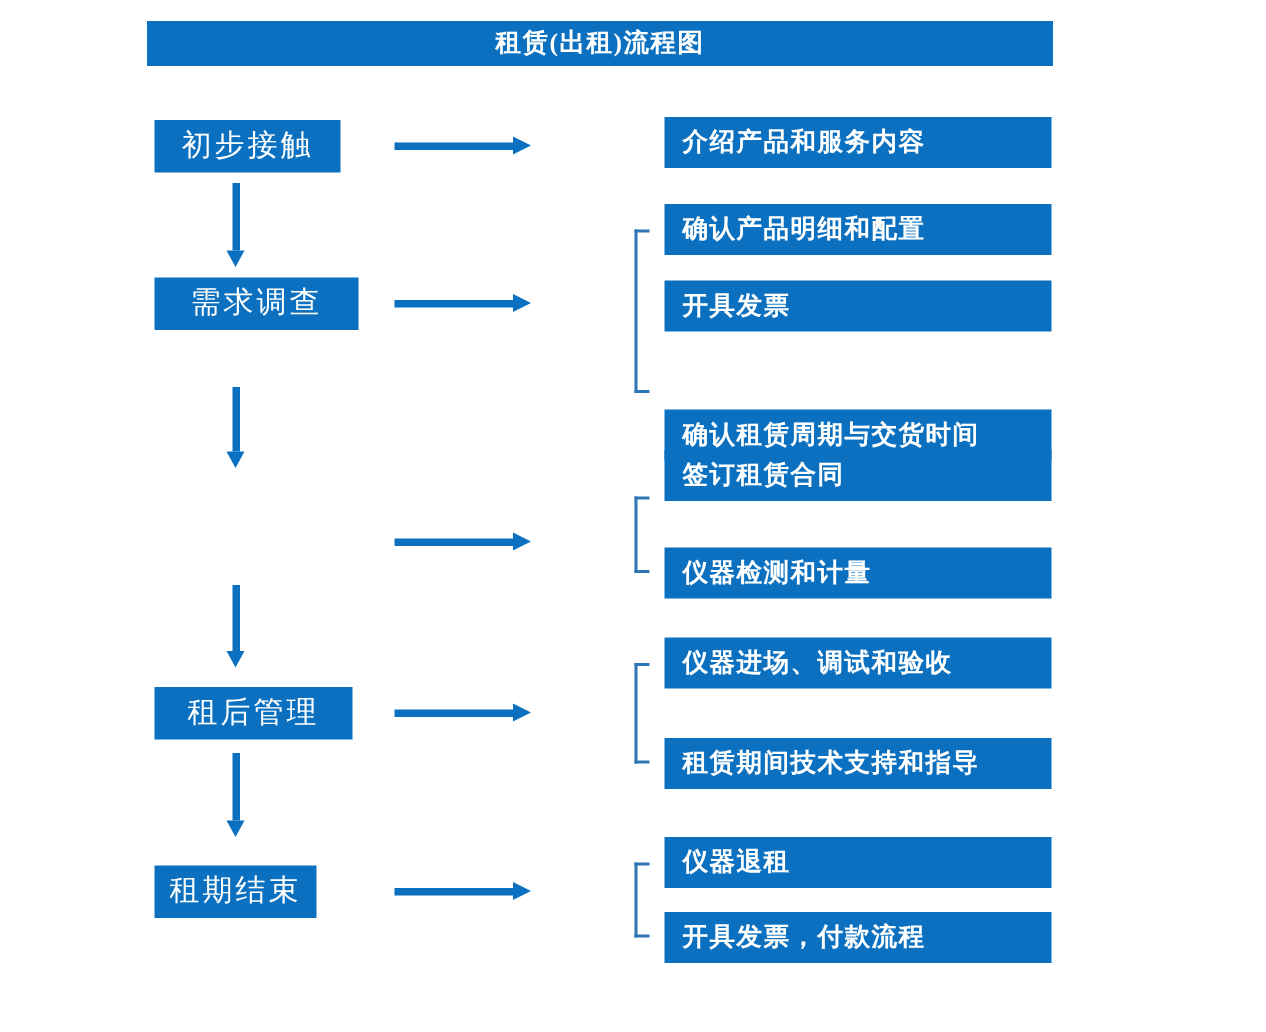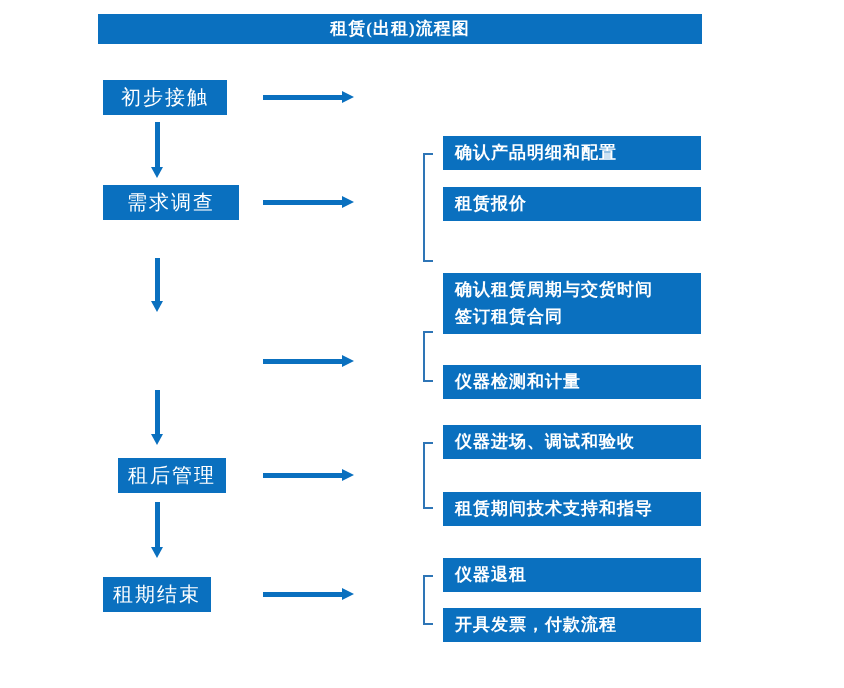--- a/index.html
+++ b/index.html
@@ -95,21 +95,21 @@
 </style>
 </head>
 <body>
 
 <div class="canvas">
 
   <div class="title-bar">租赁(出租)流程图</div>
 
   <div class="lbox" style="left:103px; top:80px;  width:124px;">初步接触</div>
   <div class="lbox" style="left:103px; top:185px; width:136px;">需求调查</div>
-  <div class="lbox" style="left:118px; top:458px; width:108px;">租后管理</div>
+  <div class="lbox" style="left:103px; top:458px; width:132px;">租后管理</div>
   <div class="lbox" style="left:103px; top:577px; width:108px;">租期结束</div>
 
   <div class="varrow" style="top:122px; height:56px;">
       <div class="vshaft" style="height:45px;"></div>
       <div class="vhead"></div>
     </div>
   <div class="varrow" style="top:258px; height:54px;">
       <div class="vshaft" style="height:43px;"></div>
       <div class="vhead"></div>
     </div>
@@ -141,22 +141,23 @@
   <div class="harrow" style="top:588px;">
       <div class="shaft"></div>
       <div class="head"></div>
     </div>
 
   <div class="bracket" style="top:153px; height:109px;"></div>
   <div class="bracket" style="top:331px; height:51px;"></div>
   <div class="bracket" style="top:442px; height:67px;"></div>
   <div class="bracket" style="top:575px; height:50px;"></div>
 
+  <div class="rbox" style="top:78px;">介绍产品和服务内容</div>
   <div class="rbox" style="top:136px;">确认产品明细和配置</div>
-  <div class="rbox" style="top:187px;">租赁报价</div>
+  <div class="rbox" style="top:187px;">开具发票</div>
   <div class="rbox" style="top:245px;margin-top:28px;">确认租赁周期与交货时间</div>
   <div class="rbox" style="top:300px;">签订租赁合同</div>
   <div class="rbox" style="top:365px;">仪器检测和计量</div>
   <div class="rbox" style="top:425px;">仪器进场、调试和验收</div>
   <div class="rbox" style="top:492px;">租赁期间技术支持和指导</div>
   <div class="rbox" style="top:558px;">仪器退租</div>
   <div class="rbox" style="top:608px;">开具发票，付款流程</div>
 
 </div>
 

